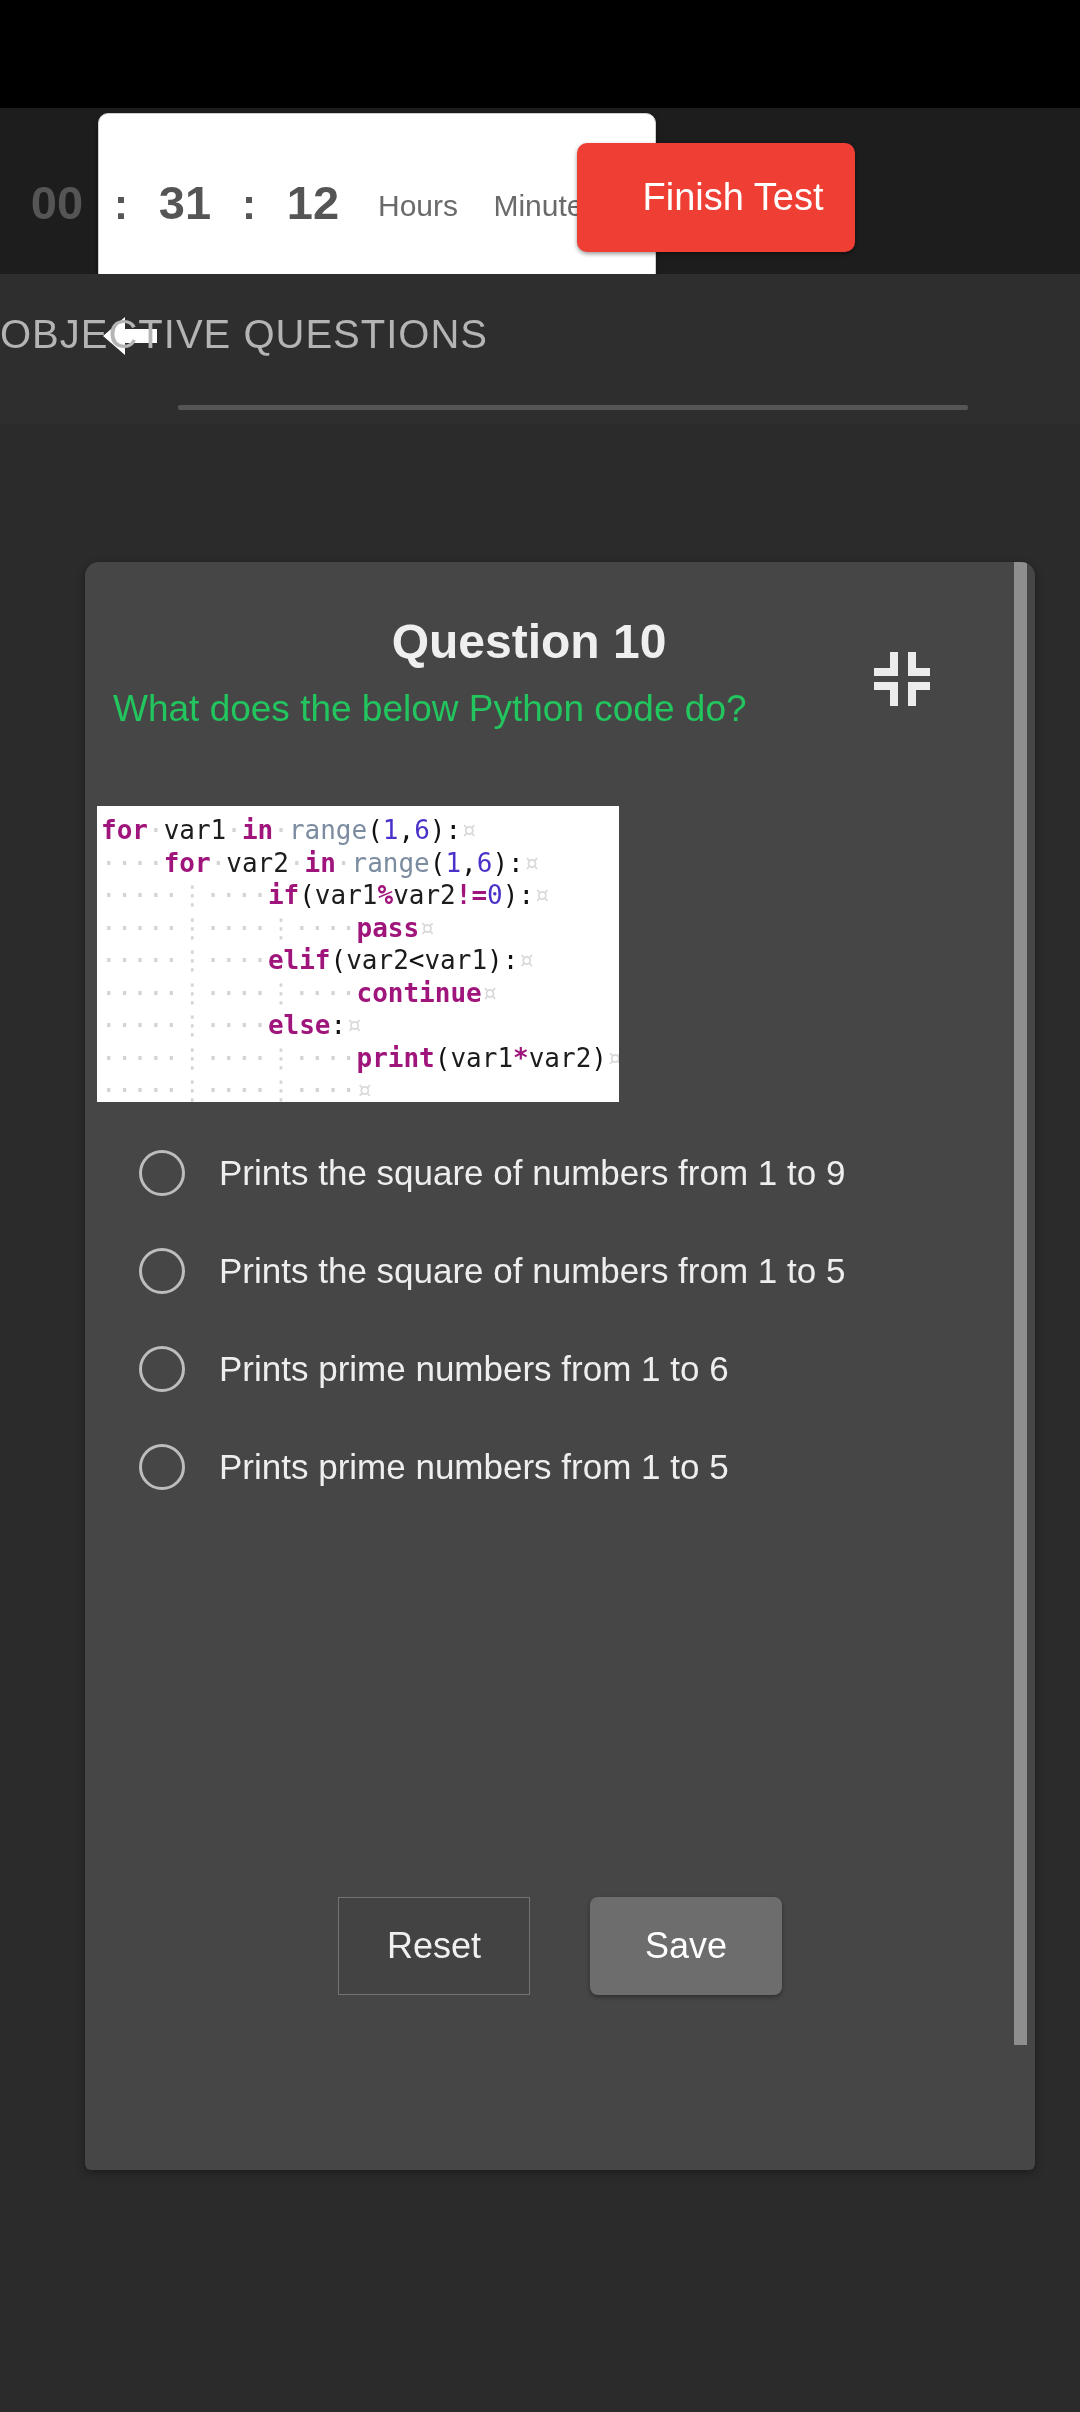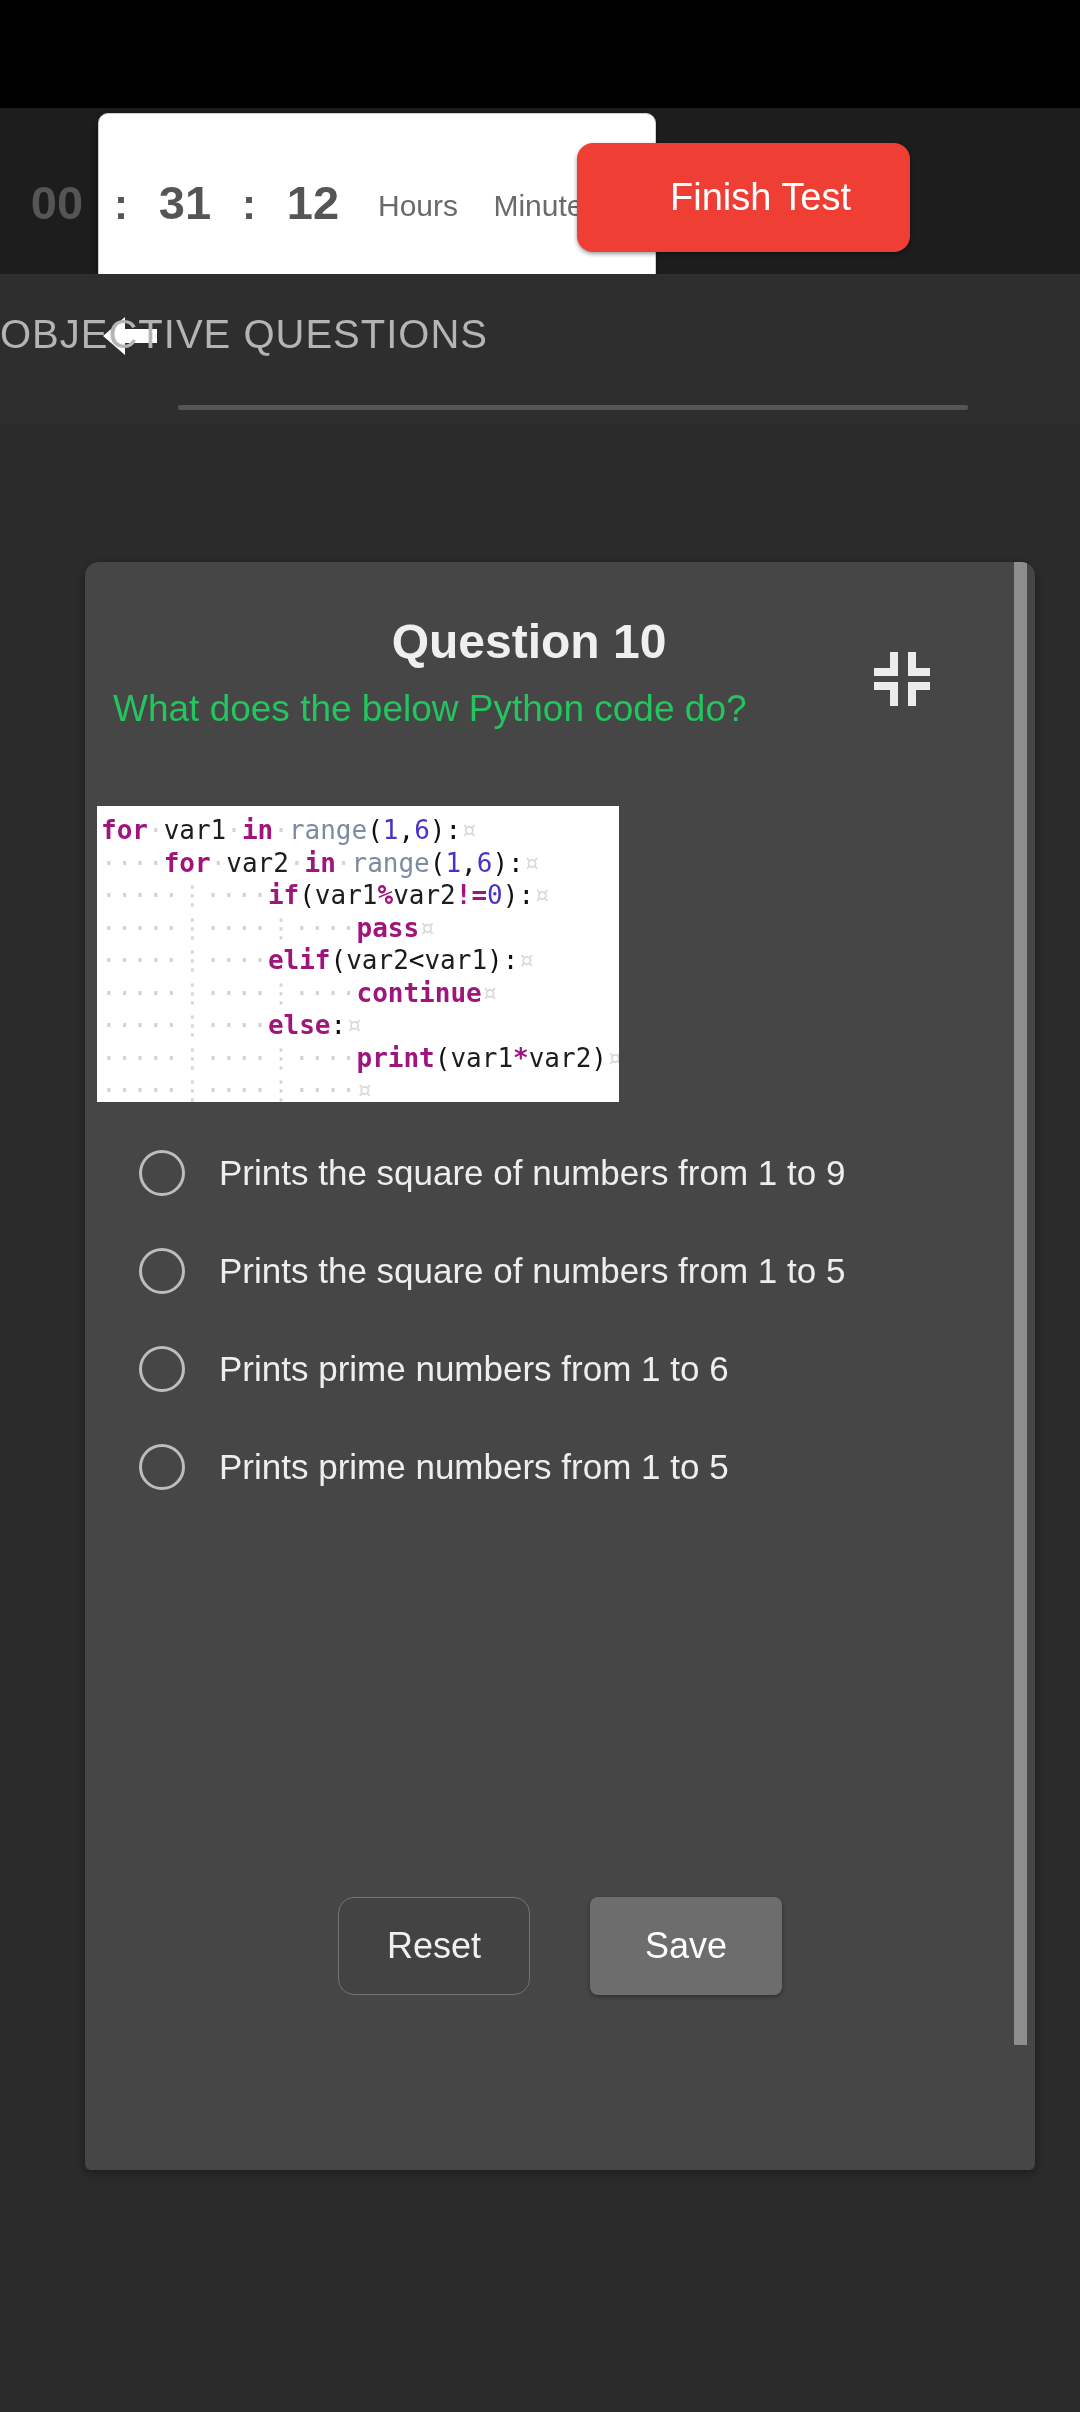--- a/index.html
+++ b/index.html
@@ -50,24 +50,24 @@
   .timer-digits .colon { width: 46px; text-align: center; font-size: 42px; }
   .timer-labels {
     display: flex; justify-content: center;
     color: #6a6a6a; font-size: 30px; margin-top: 8px;
   }
   .timer-labels span { min-width: 128px; text-align: center; }
 
   .finish-btn {
     position: absolute;
     left: 577px; top: 35px;
-    width: 333px; height: 109px;
+    width: 278px; height: 109px;
     background: #ef3e33;
     color: #ffffff;
-    border: none; border-radius: 16px;
+    border: none; border-radius: 10px;
     font-size: 38px;
     font-family: "Liberation Sans", sans-serif;
     cursor: pointer;
     box-shadow: 0 2px 4px rgba(0,0,0,.4);
     padding-left: 34px;
   }
 
   
   .page-header {
     position: absolute; left: 0; top: 274px;
@@ -178,21 +178,21 @@
   
   .actions {
     position: absolute; left: 0; top: 1335px;
     width: 950px;
     display: flex; justify-content: center; gap: 32px;
   }
   .btn-reset {
     width: 192px; height: 98px;
     background: #434343;
     border: 1px solid #737373;
-    border-radius: 16px;
+    border-radius: 0;
     color: #f0f0f0; font-size: 36px;
     font-family: "Liberation Sans", sans-serif;
     cursor: pointer;
   }
   .btn-save {
     width: 192px; height: 98px;
     background: #6d6d6d;
     border: none;
     border-radius: 8px;
     color: #ffffff; font-size: 36px;

